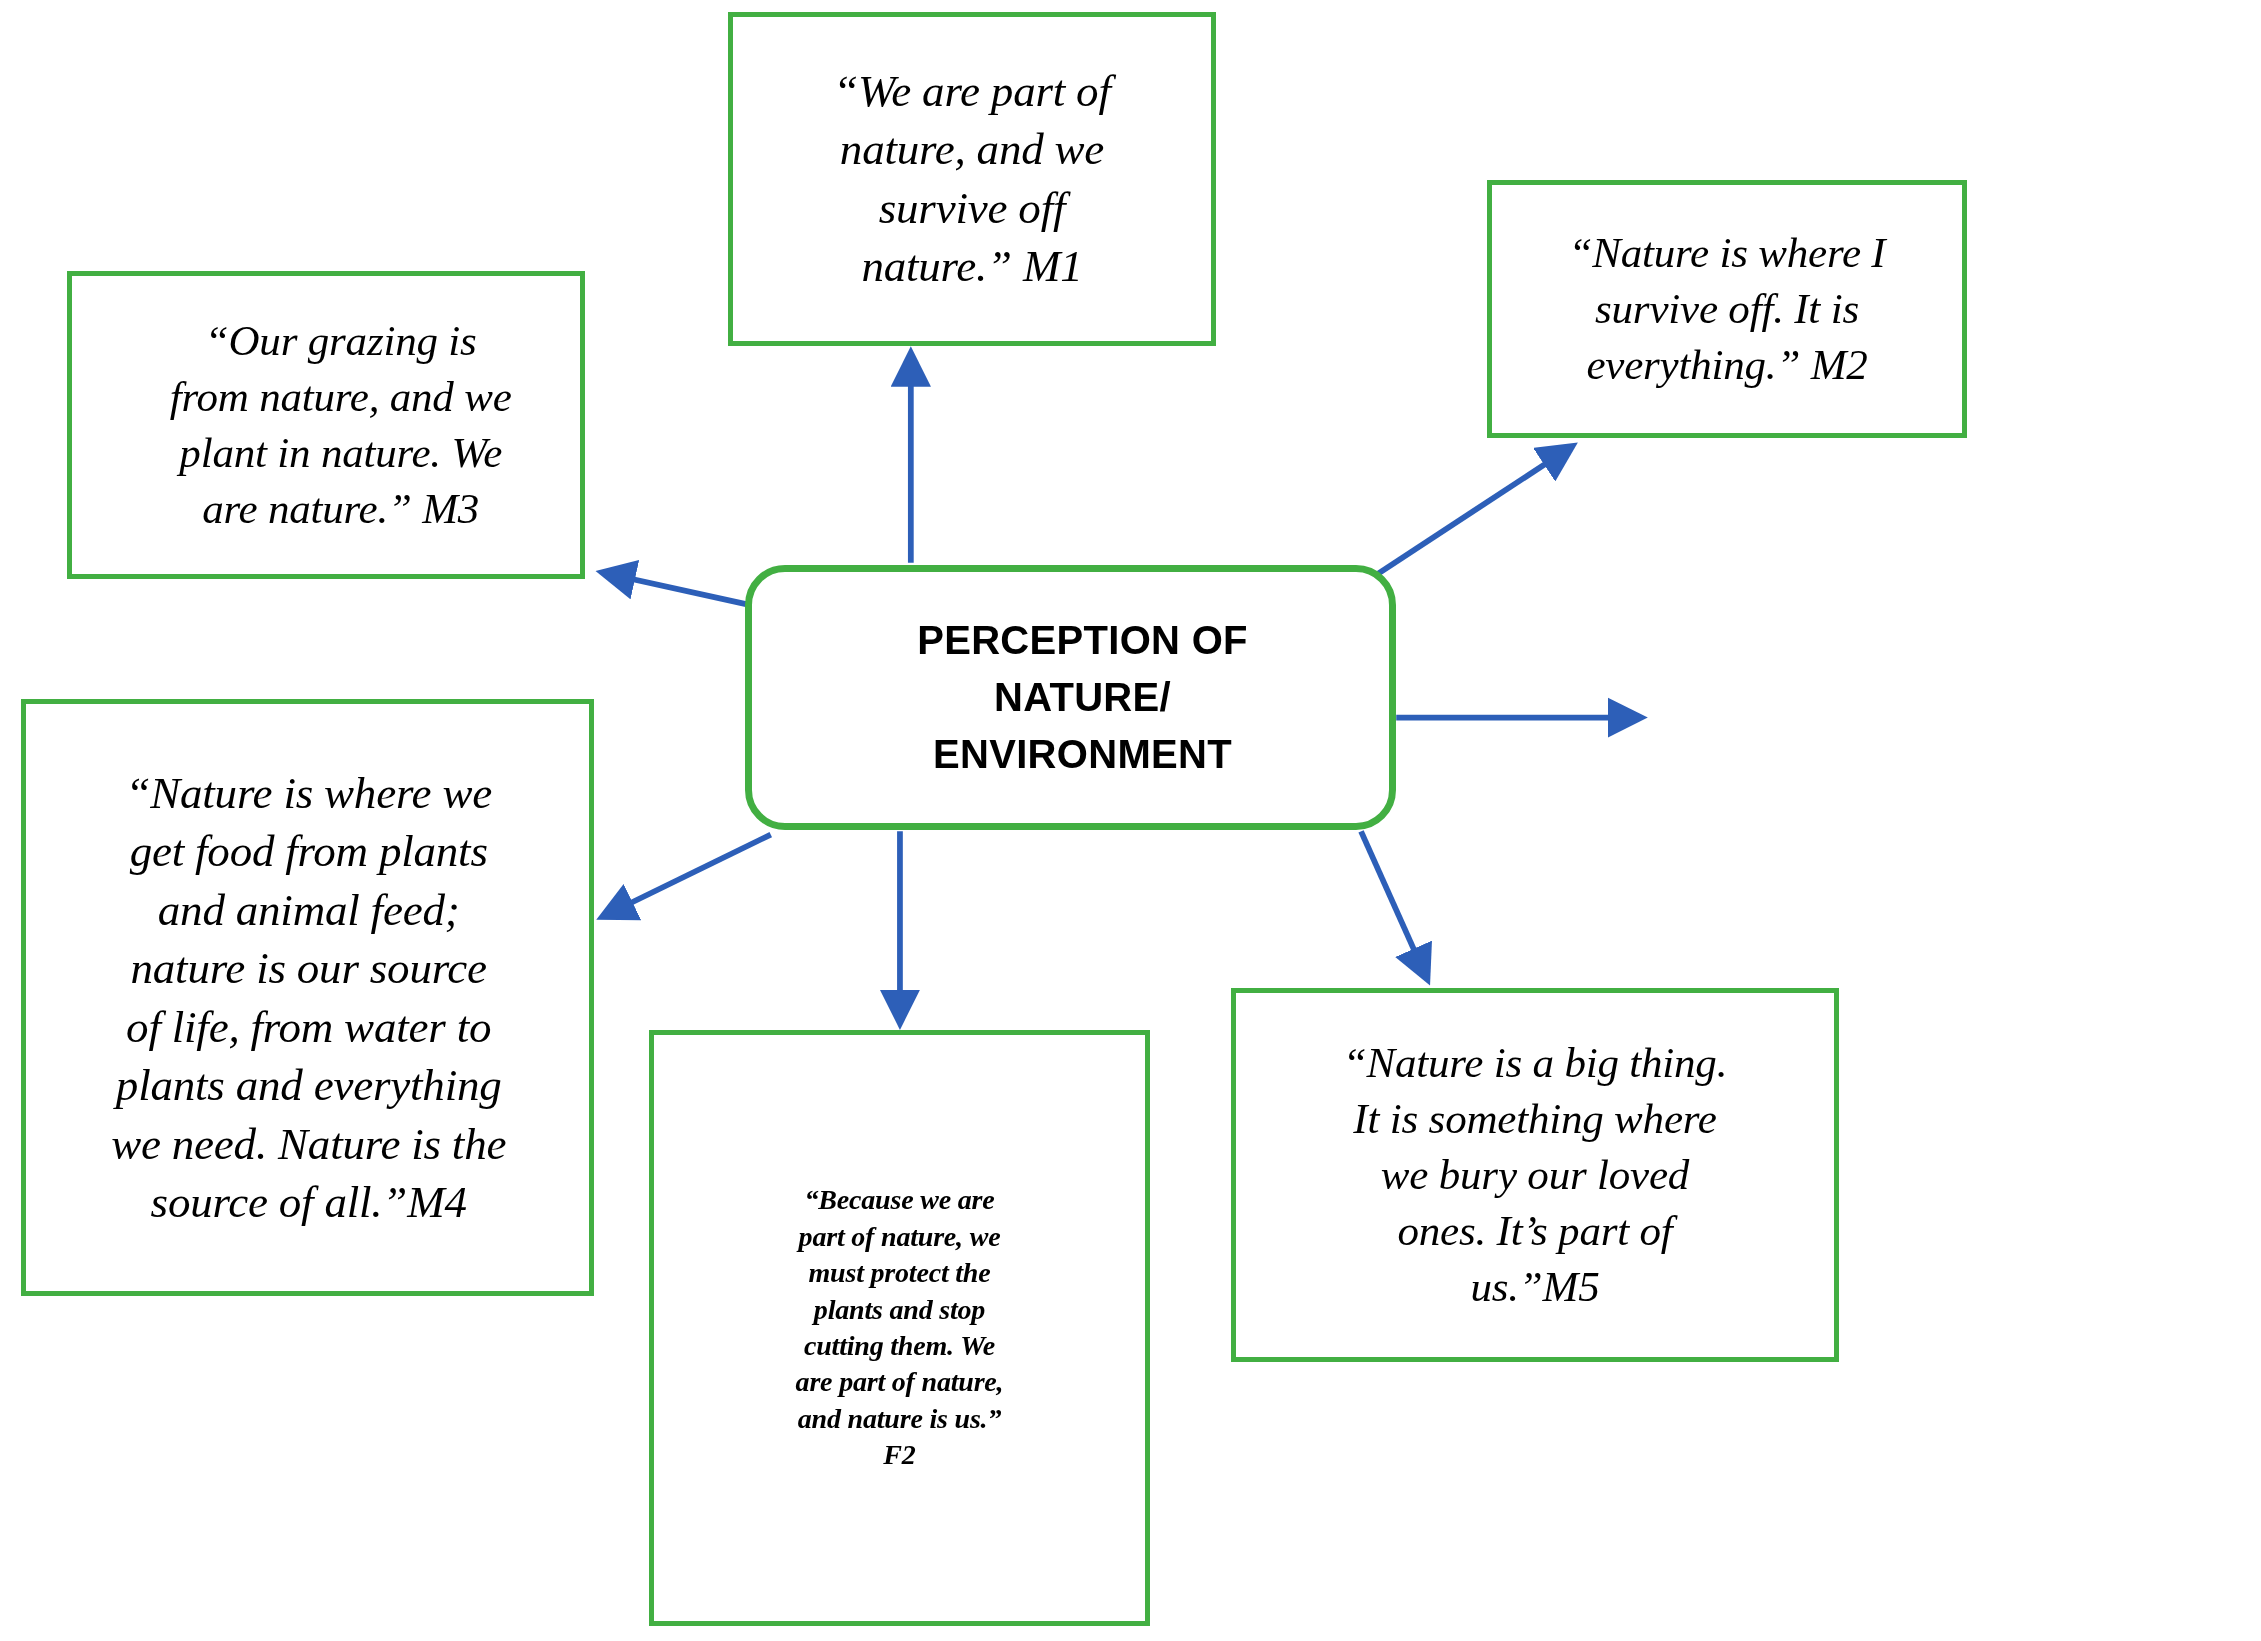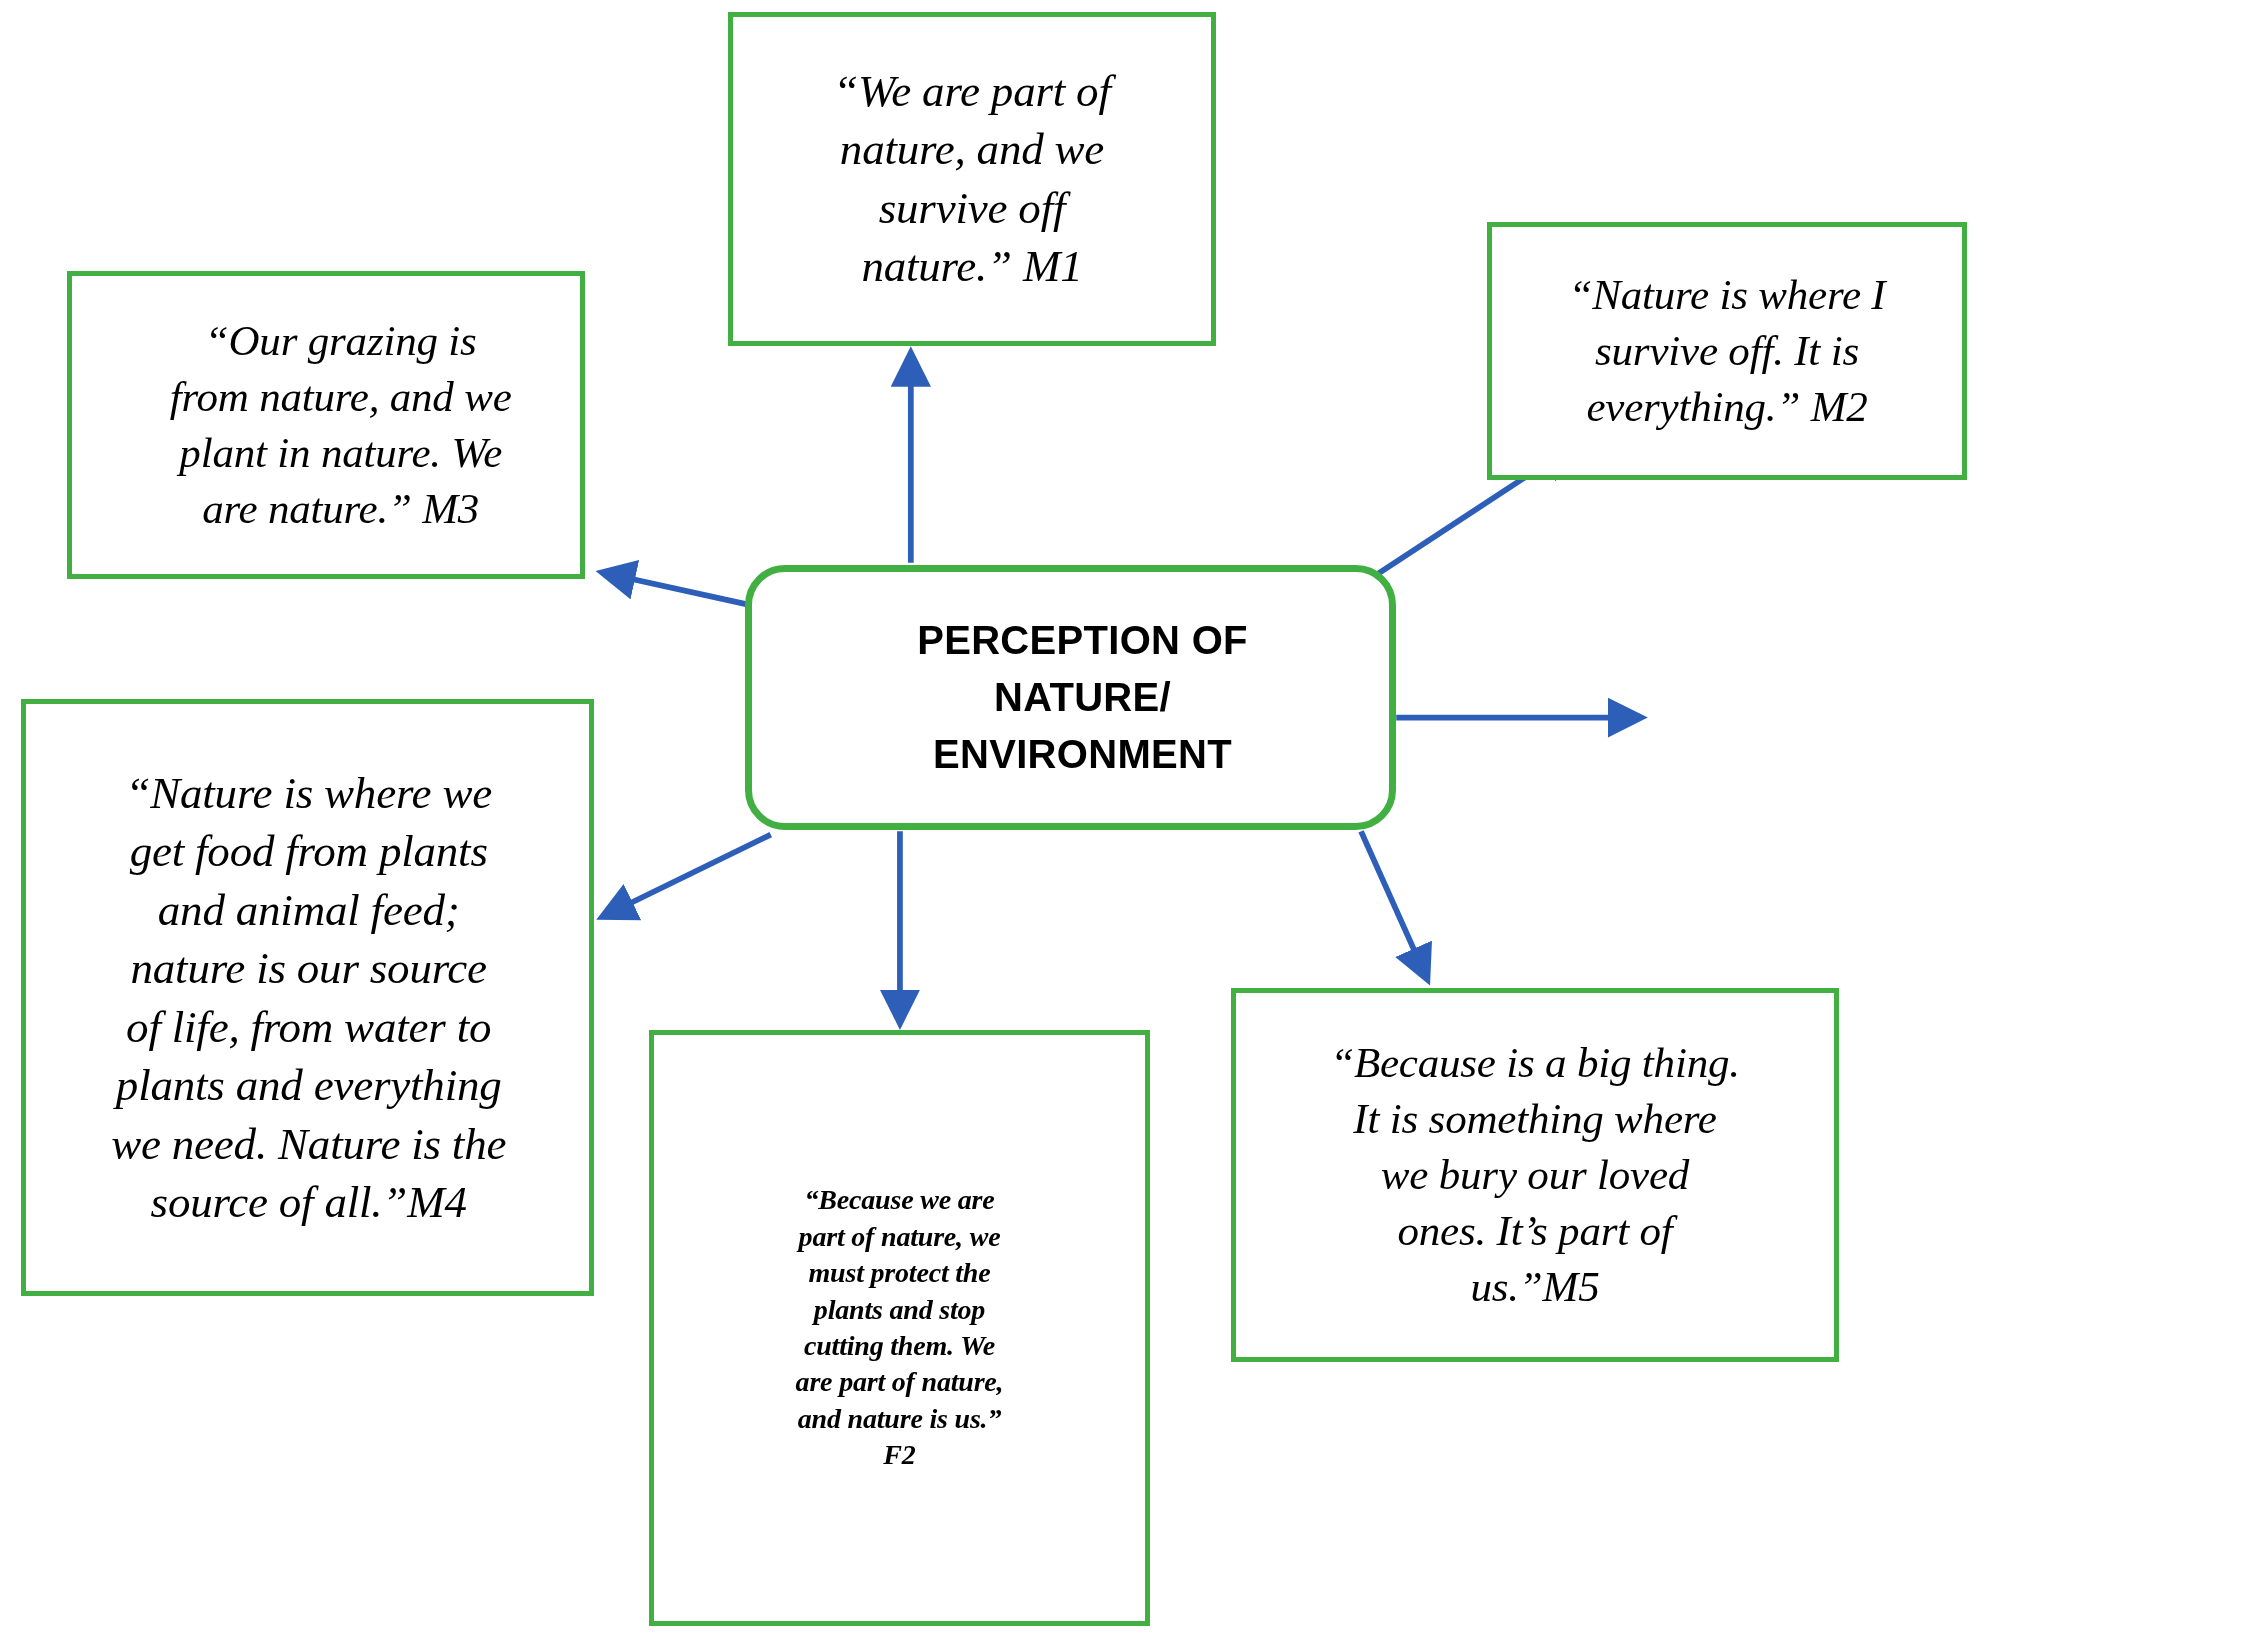--- a/index.html
+++ b/index.html
@@ -69,21 +69,21 @@
 
   #box-m4{ left:21px;   top:699px; width:573px;  height:597px;padding-left:19px; }
   #box-m4 .qtext{ font-size:45px; }
 
   #box-f2{ left:649px; top:1030px; width:501px;  height:596px; }
   #box-f2 .qtext{ font-size:28px;font-weight:bold; }
 
   #box-m5{ left:1231px; top:988px; width:608px;  height:374px; }
   #box-m5 .qtext{ font-size:43px; }
 
-  #box-m2{ left:1487px; top:180px;  width:480px;  height:258px;margin-top:42px; }
+  #box-m2{ left:1487px; top:180px;  width:480px;  height:258px; }
   #box-m2 .qtext{ font-size:43px; }
 
   #box-f1{ left:1649px; top:517px;  width:590px;  height:436px; }
   #box-f1 .qtext{ font-size:43px; }
 
   #center-node{ left:745px; top:565px; width:651px; height:265px;padding-left:24px; }
 </style>
 </head>
 <body>
 
@@ -137,21 +137,21 @@
 and animal feed;
 nature is our source
 of life, from water to
 plants and everything
 we need. Nature is the
 source of all.”M4</div>
   </div>
 
 
   <div class="qbox" id="box-m5">
-    <div class="qtext">“Because is a big thing.
+    <div class="qtext">“Nature is a big thing.
 It is something where
 we bury our loved
 ones. It’s part of
 us.”M5</div>
   </div>
 
   <div class="qbox" id="box-f2">
     <div class="qtext">“Because we are
 part of nature, we
 must protect the

